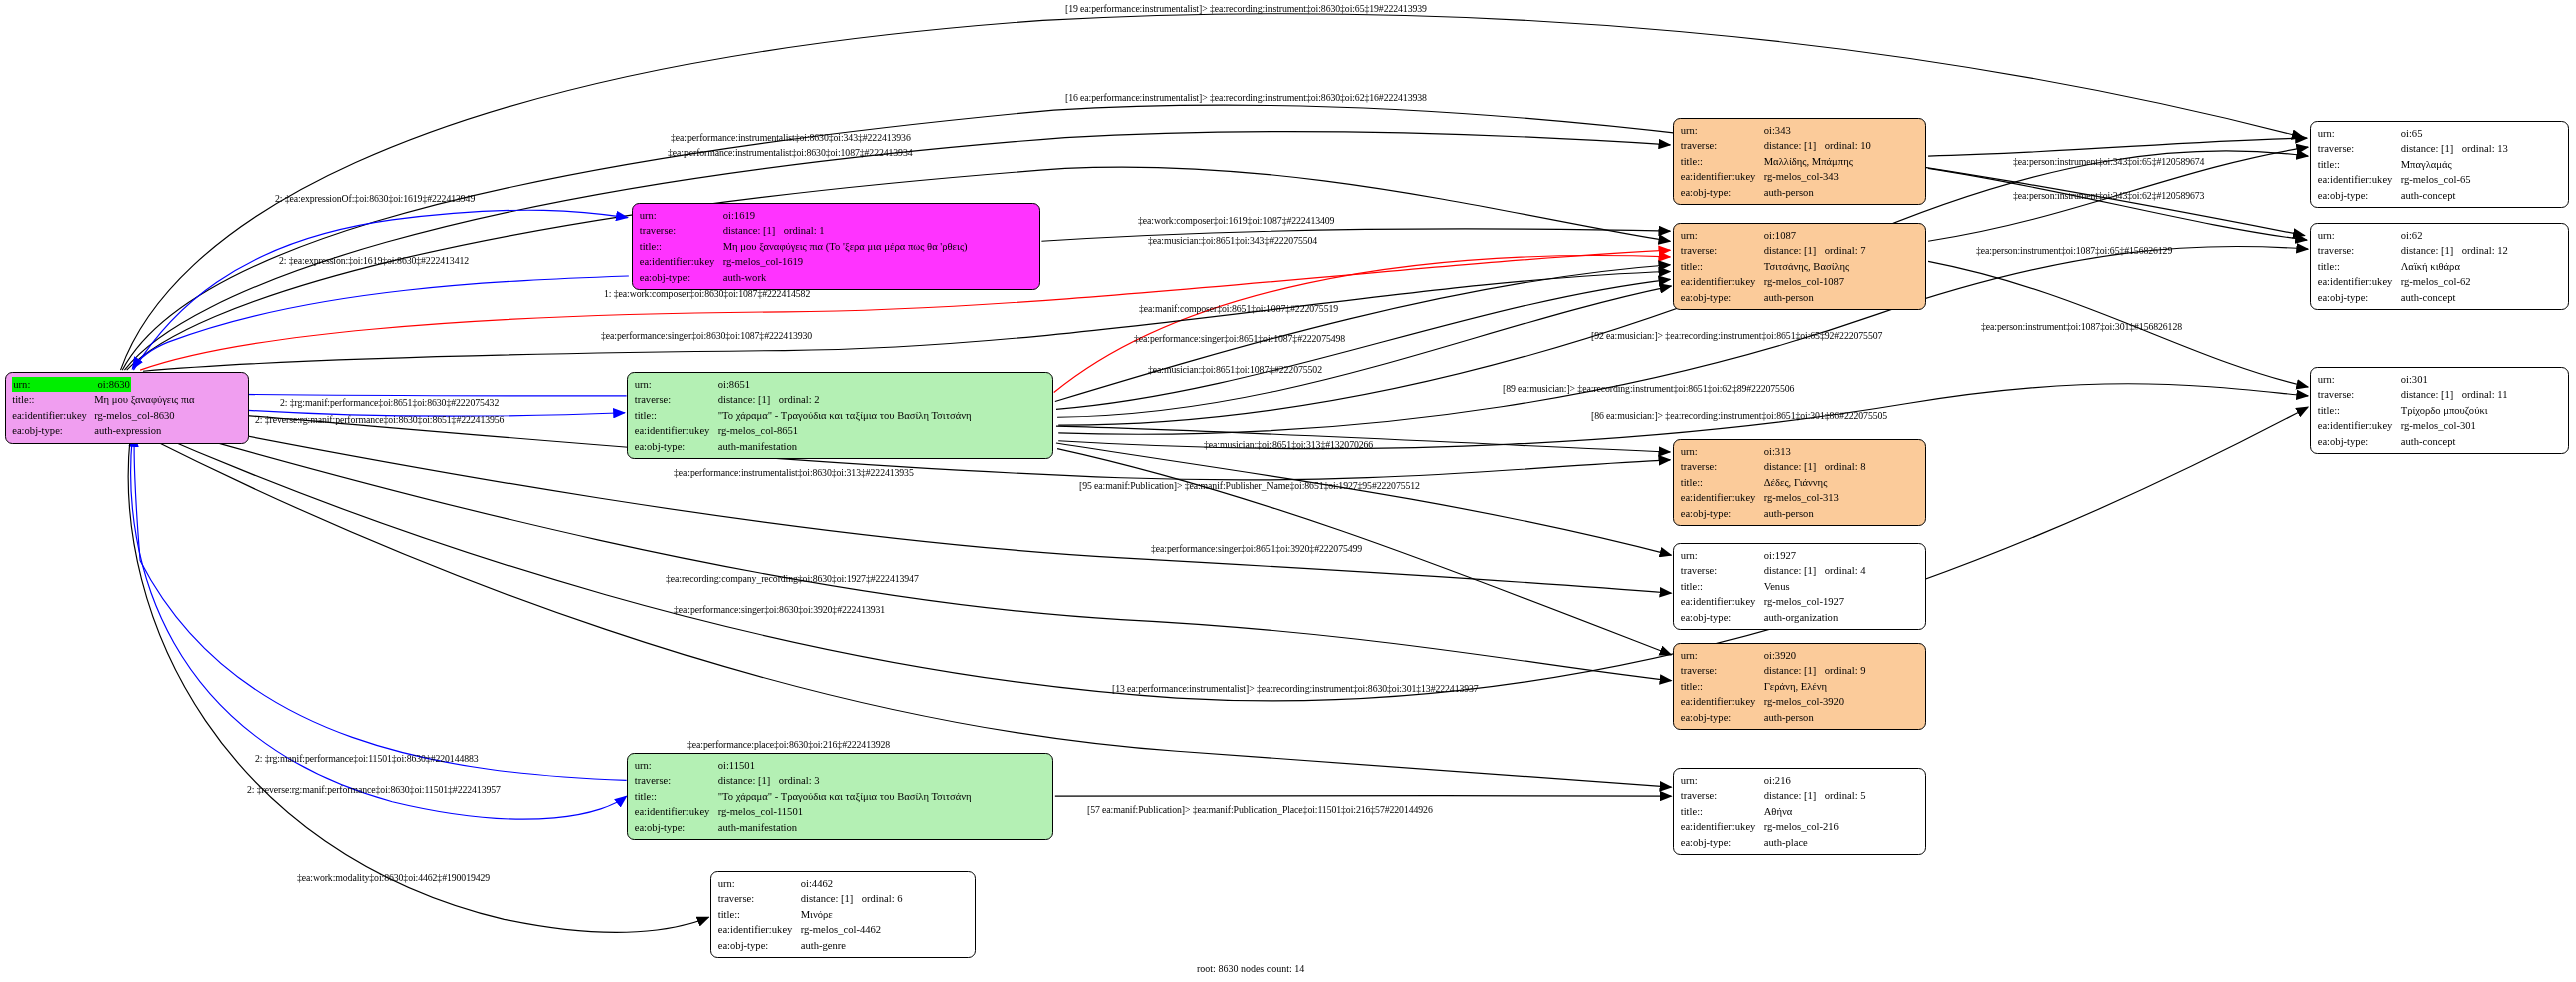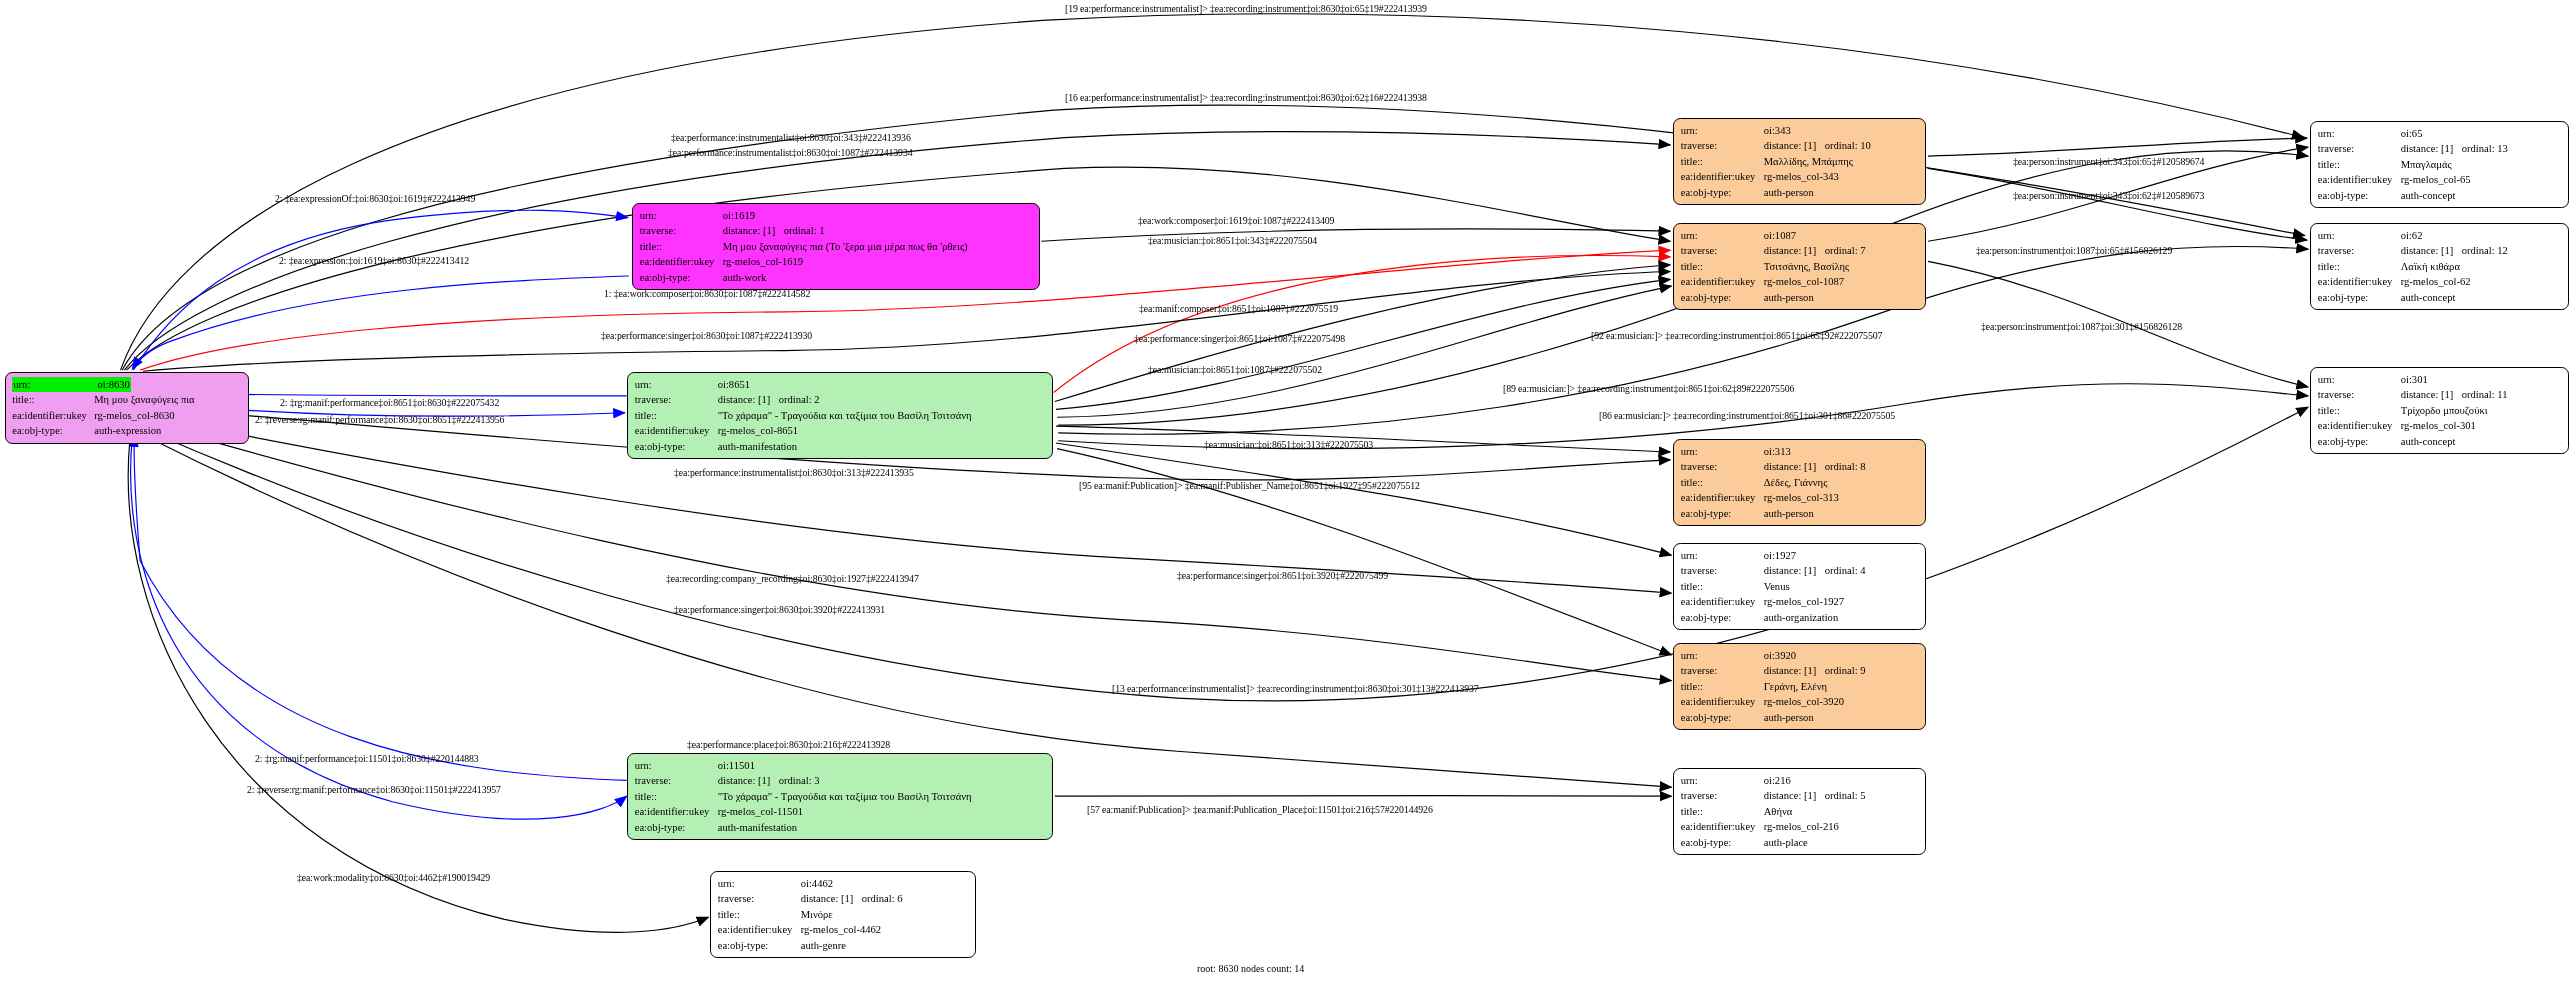--- a/index.html
+++ b/index.html
@@ -464,28 +464,28 @@
       <div class="elabel" style="left: 1139px; top: 303px; color: rgb(0, 0, 0);">‡ea:manif:composer‡oi:8651‡oi:1087‡#222075519</div>
       <div class="elabel" style="left: 601px; top: 330px; color: rgb(0, 0, 0);">‡ea:performance:singer‡oi:8630‡oi:1087‡#222413930</div>
       <div class="elabel" style="left: 1134px; top: 333px; color: rgb(0, 0, 0);">‡ea:performance:singer‡oi:8651‡oi:1087‡#222075498</div>
       <div class="elabel" style="left: 1148px; top: 364px; color: rgb(0, 0, 0);">‡ea:musician:‡oi:8651‡oi:1087‡#222075502</div>
       <div class="elabel" style="left: 2013px; top: 156px; color: rgb(0, 0, 0);">‡ea:person:instrument‡oi:343‡oi:65‡#120589674</div>
       <div class="elabel" style="left: 2013px; top: 190px; color: rgb(0, 0, 0);">‡ea:person:instrument‡oi:343‡oi:62‡#120589673</div>
       <div class="elabel" style="left: 1976px; top: 245px; color: rgb(0, 0, 0);">‡ea:person:instrument‡oi:1087‡oi:65‡#156826129</div>
       <div class="elabel" style="left: 1981px; top: 321px; color: rgb(0, 0, 0);">‡ea:person:instrument‡oi:1087‡oi:301‡#156826128</div>
       <div class="elabel" style="left: 1591px; top: 330px; color: rgb(0, 0, 0);">[92 ea:musician:]&gt; ‡ea:recording:instrument‡oi:8651‡oi:65‡92#222075507</div>
       <div class="elabel" style="left: 1503px; top: 383px; color: rgb(0, 0, 0);">[89 ea:musician:]&gt; ‡ea:recording:instrument‡oi:8651‡oi:62‡89#222075506</div>
-      <div class="elabel" style="left: 1591px; top: 410px; color: rgb(0, 0, 0); margin-left: 8px;">[86 ea:musician:]&gt; ‡ea:recording:instrument‡oi:8651‡oi:301‡86#222075505</div>
+      <div class="elabel" style="left: 1591px; top: 410px; color: rgb(0, 0, 0);">[86 ea:musician:]&gt; ‡ea:recording:instrument‡oi:8651‡oi:301‡86#222075505</div>
       <div class="elabel" style="left: 280px; top: 397px; color: rgb(0, 0, 0);">2: ‡rg:manif:performance‡oi:8651‡oi:8630‡#222075432</div>
       <div class="elabel" style="left: 255px; top: 414px; color: rgb(0, 0, 0);">2: ‡reverse:rg:manif:performance‡oi:8630‡oi:8651‡#222413956</div>
-      <div class="elabel" style="left: 1204px; top: 439px; color: rgb(0, 0, 0);">‡ea:musician:‡oi:8651‡oi:313‡#222075503</div>
+      <div class="elabel" style="left: 1204px; top: 439px; color: rgb(0, 0, 0);">‡ea:musician:‡oi:8651‡oi:313‡#132070266</div>
       <div class="elabel" style="left: 674px; top: 467px; color: rgb(0, 0, 0);">‡ea:performance:instrumentalist‡oi:8630‡oi:313‡#222413935</div>
       <div class="elabel" style="left: 1079px; top: 480px; color: rgb(0, 0, 0);">[95 ea:manif:Publication]&gt; ‡ea:manif:Publisher_Name‡oi:8651‡oi:1927‡95#222075512</div>
       <div class="elabel" style="left: 666px; top: 545px; color: rgb(0, 0, 0); margin-top: 28px;">‡ea:recording:company_recording‡oi:8630‡oi:1927‡#222413947</div>
-      <div class="elabel" style="left: 1177px; top: 543px; color: rgb(0, 0, 0); margin-top: 27px;">‡ea:performance:singer‡oi:8651‡oi:3920‡#222075499</div>
+      <div class="elabel" style="left: 1151px; top: 543px; color: rgb(0, 0, 0);">‡ea:performance:singer‡oi:8651‡oi:3920‡#222075499</div>
       <div class="elabel" style="left: 674px; top: 604px; color: rgb(0, 0, 0);">‡ea:performance:singer‡oi:8630‡oi:3920‡#222413931</div>
       <div class="elabel" style="left: 1065px; top: 683px; color: rgb(0, 0, 0); margin-left: 47px;">[13 ea:performance:instrumentalist]&gt; ‡ea:recording:instrument‡oi:8630‡oi:301‡13#222413937</div>
       <div class="elabel" style="left: 687px; top: 739px; color: rgb(0, 0, 0);">‡ea:performance:place‡oi:8630‡oi:216‡#222413928</div>
       <div class="elabel" style="left: 255px; top: 753px; color: rgb(0, 0, 0);">2: ‡rg:manif:performance‡oi:11501‡oi:8630‡#220144883</div>
       <div class="elabel" style="left: 247px; top: 784px; color: rgb(0, 0, 0);">2: ‡reverse:rg:manif:performance‡oi:8630‡oi:11501‡#222413957</div>
       <div class="elabel" style="left: 1087px; top: 804px; color: rgb(0, 0, 0);">[57 ea:manif:Publication]&gt; ‡ea:manif:Publication_Place‡oi:11501‡oi:216‡57#220144926</div>
       <div class="elabel" style="left: 297px; top: 872px; color: rgb(0, 0, 0);">‡ea:work:modality‡oi:8630‡oi:4462‡#190019429</div>
     </div>
 
   <div id="footer" style="left:1197px;top:963px;">root: 8630 nodes count: 14</div>

